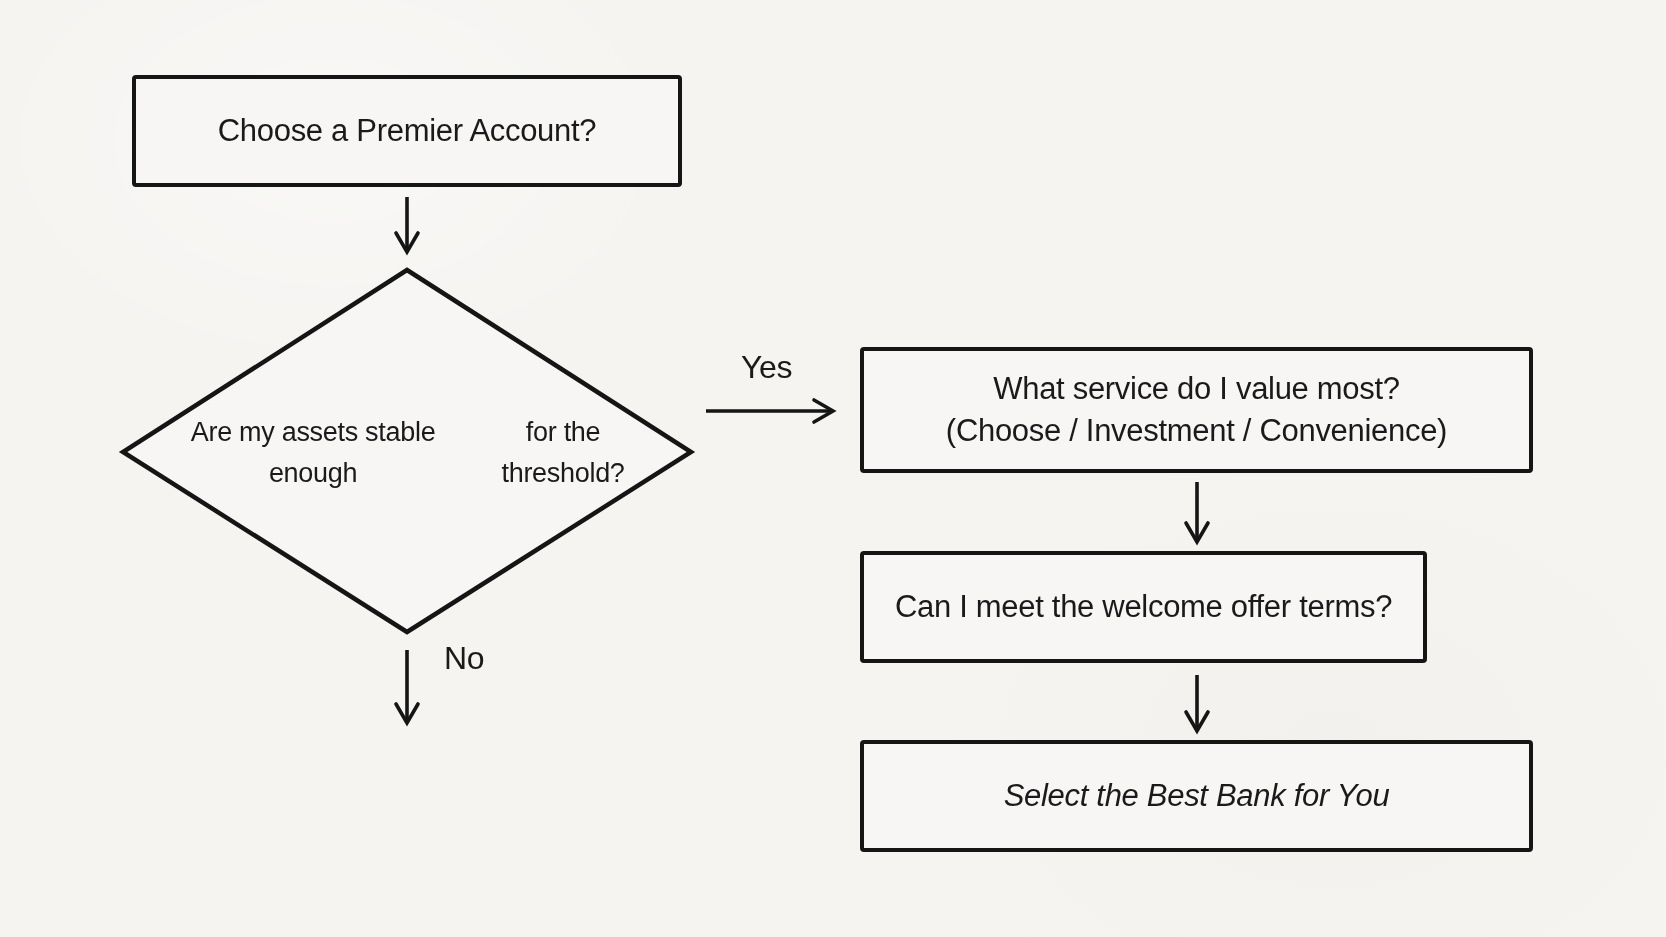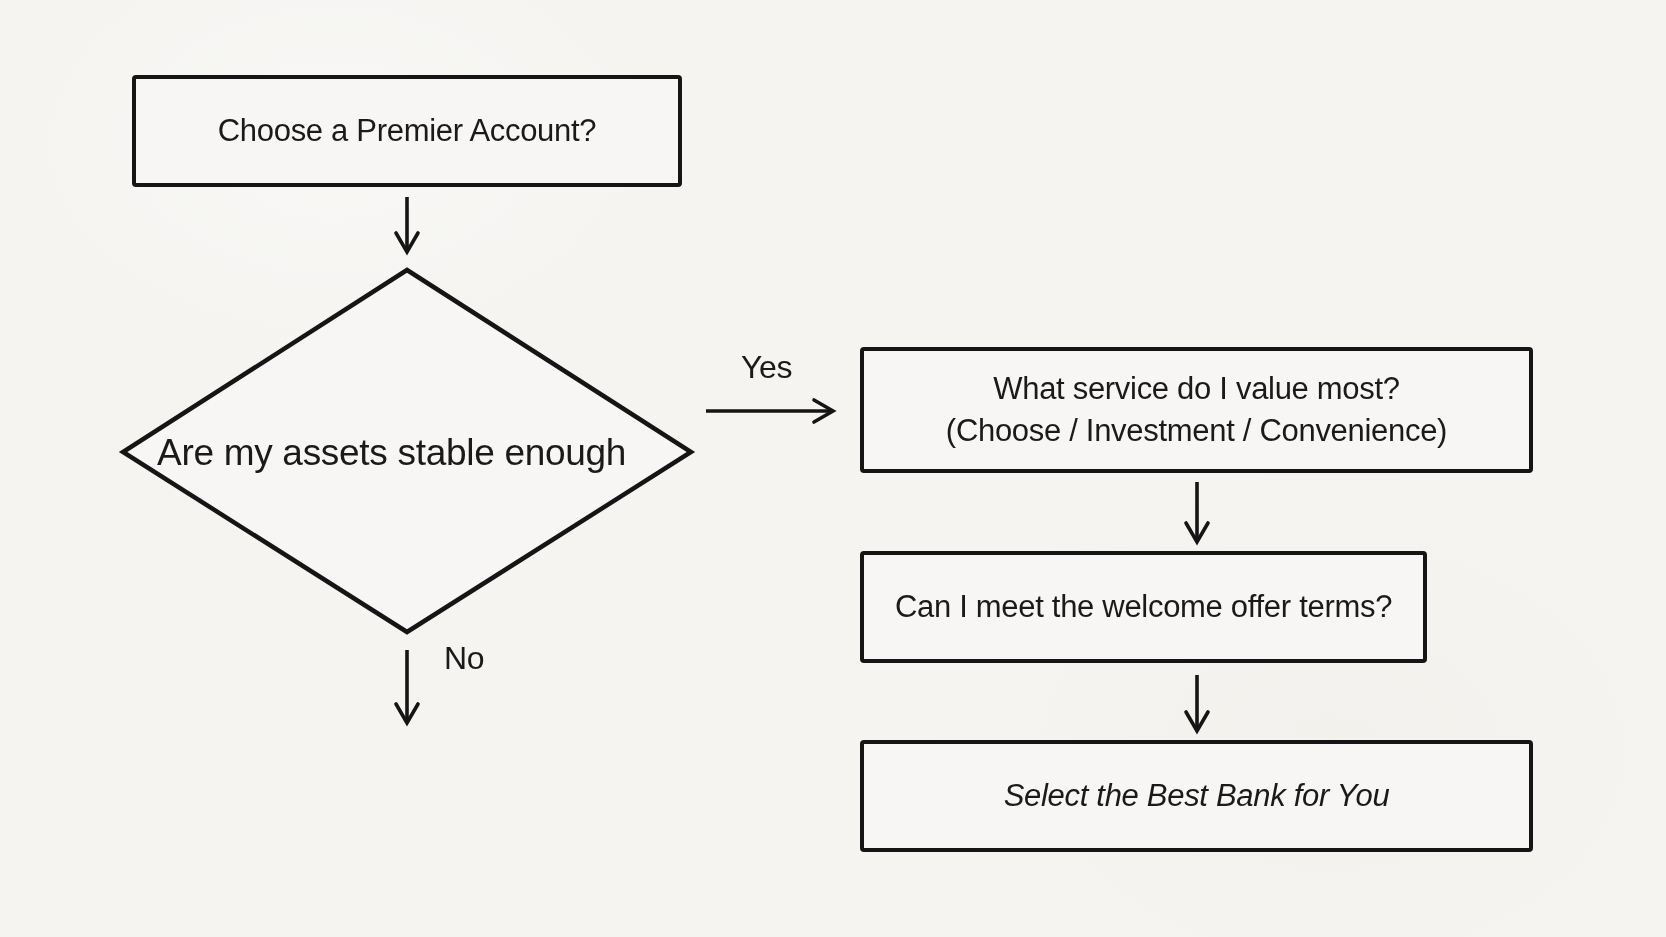--- a/index.html
+++ b/index.html
@@ -36,25 +36,25 @@
     justify-content:center;
     text-align:center;
     font-size:31px;
     line-height:42px;
     letter-spacing:-0.3px;
     color:var(--text);
   }
   .diamond-label{
     position:absolute;
     display:flex;
-    flex-direction:column;
-    align-items:flex-start;
+    flex-direction:row;
+    align-items:flex-end;
     justify-content:center;
     text-align:center;
-    font-size:37px;
+    font-size:27px;
     line-height:41px;
     letter-spacing:-0.3px;
   }
   .edge-label{
     position:absolute;
     font-size:32px;
     line-height:36px;
     letter-spacing:-0.3px;
     color:var(--text);
   }
@@ -84,20 +84,21 @@
 
     <line x1="1197" y1="675" x2="1197" y2="731" stroke="var(--stroke)" stroke-width="3.6" marker-end="url(#arrowhead)"></line>
   </svg>
 
   <div class="node" style="left:132px;top:75px;width:550px;height:112px;">
     <span class="line">Choose a Premier Account?</span>
   </div>
 
   <div class="diamond-label" style="left:157px;top:410px;width:500px;height:84px;">
     <span class="line">Are my assets stable enough</span>
+    <span class="line">for the threshold?</span>
   </div>
 
   <div class="edge-label" style="left:741px;top:349px;">Yes</div>
 
   <div class="edge-label" style="left:444px;top:640px;text-align:center;">No</div>
 
   <div class="node" style="left:860px;top:347px;width:673px;height:126px;">
     <span class="line">What service do I value most?</span>
     <span class="line">(Choose / Investment / Convenience)</span>
   </div>

